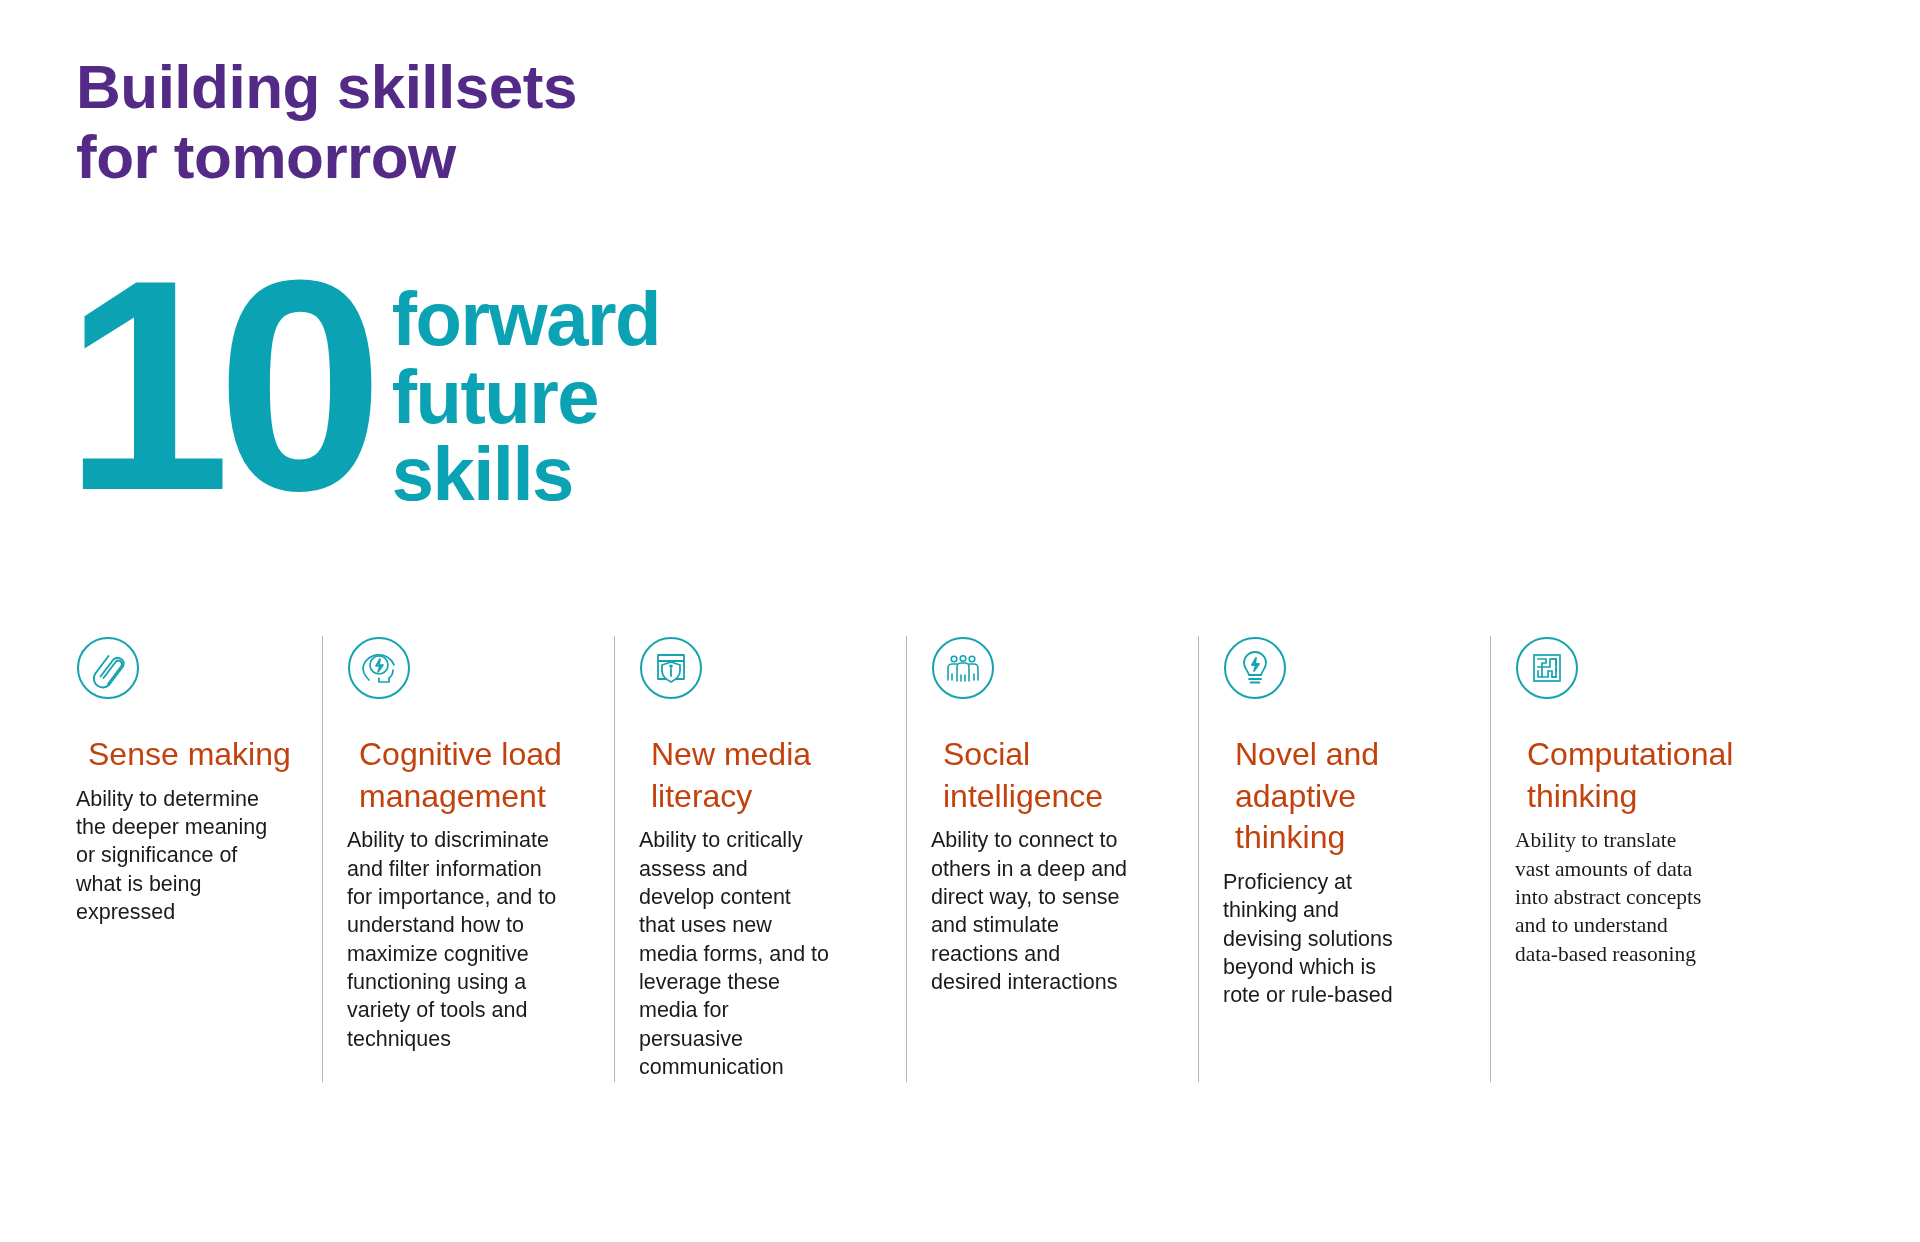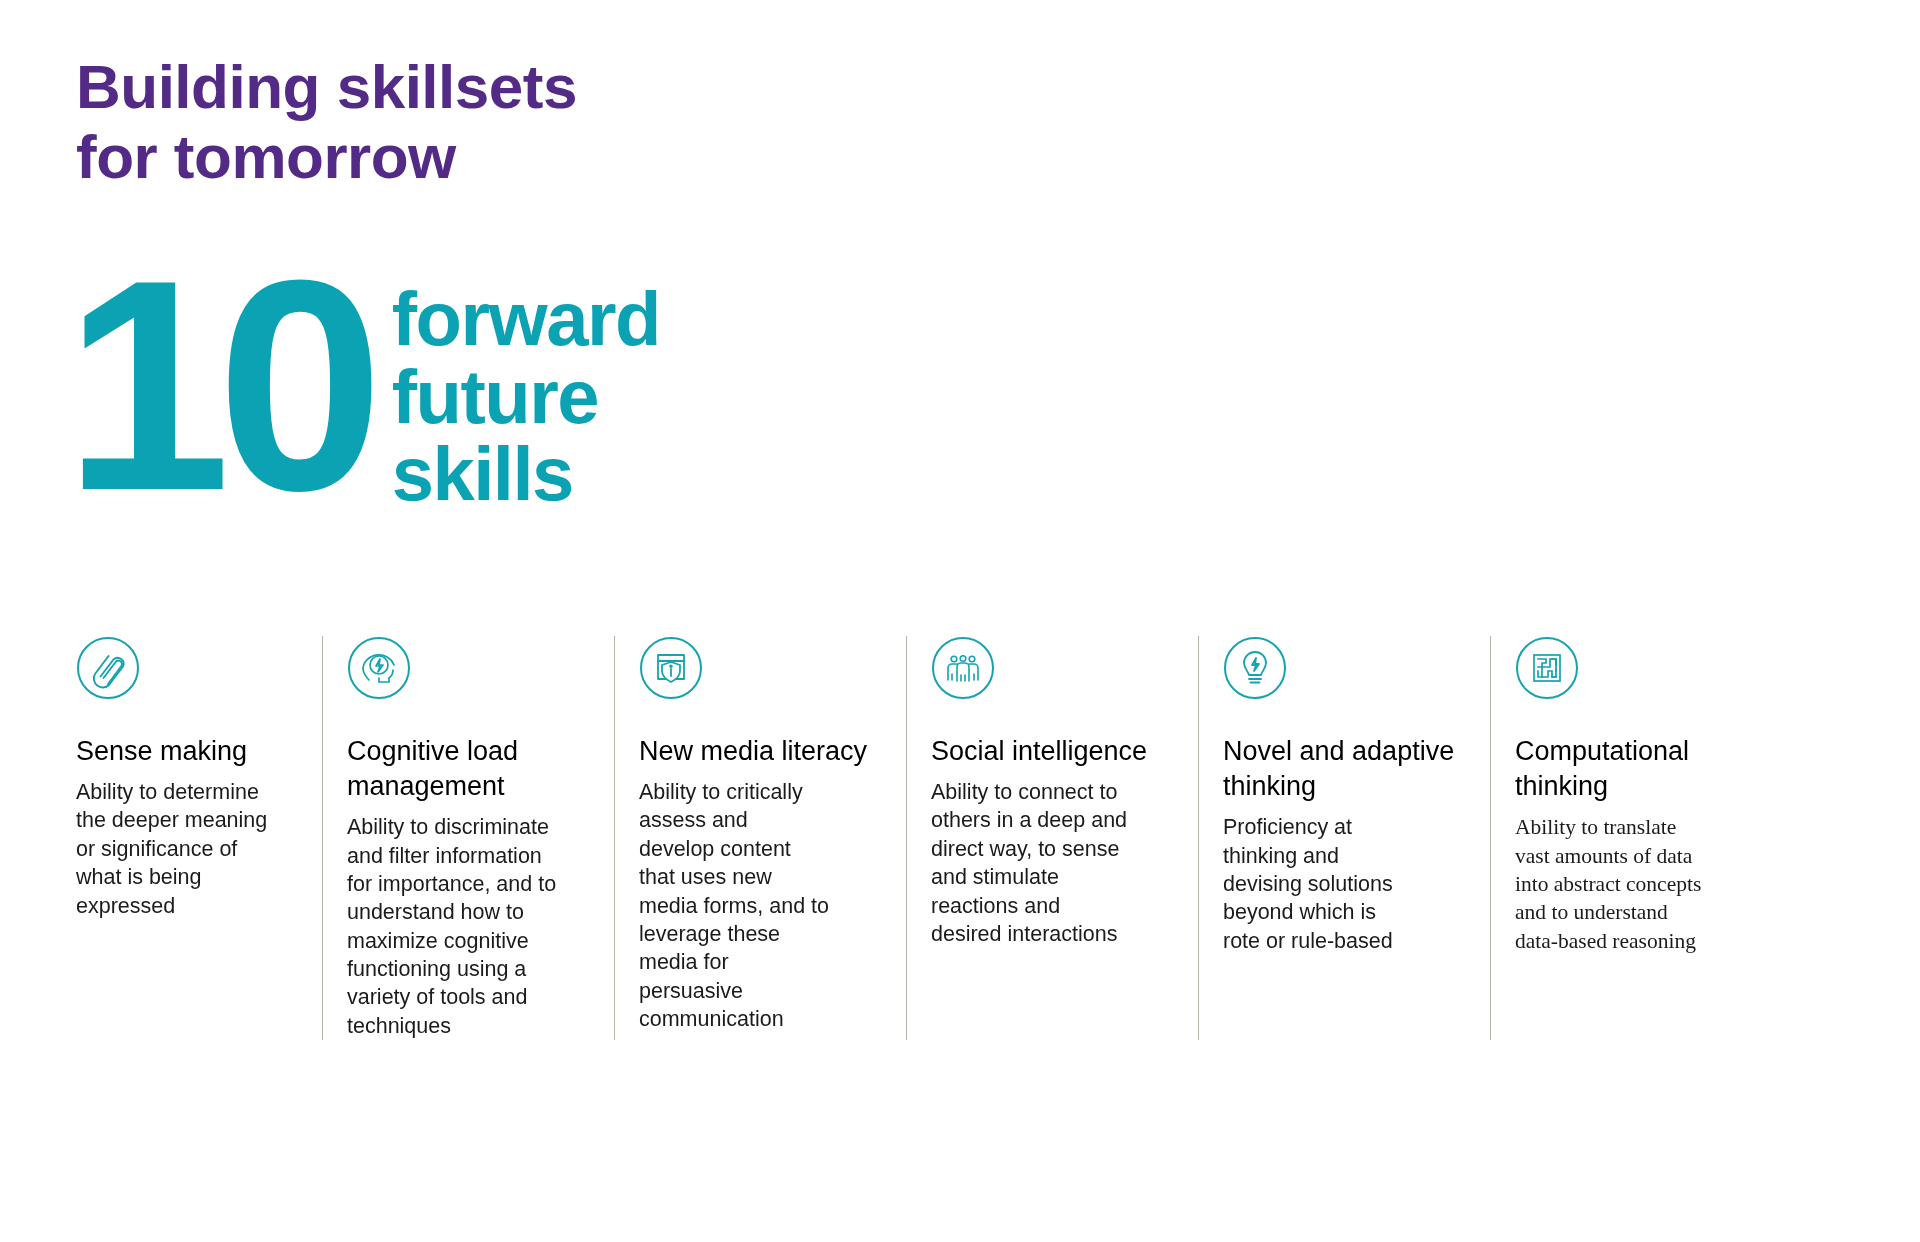--- a/index.html
+++ b/index.html
@@ -91,26 +91,27 @@
     width: 64px;
     height: 64px;
     display: block;
     margin-bottom: 34px;
   }
   .icon-circle svg {
     display: block;
   }
 
   .col-title {
-    font-size: 27px;
+    font-size: 32px;
     font-weight: 400;
     line-height: 1.3;
-    color: #000000;
+    color: #c2410c;
     margin-bottom: 9px;
     letter-spacing: 0px;
+    margin-left: 12px;
   }
   .col-body {
     font-size: 21.5px;
     font-weight: 400;
     line-height: 1.32;
     color: #1b1b1b;
     letter-spacing: 0px;
   }
 
   

